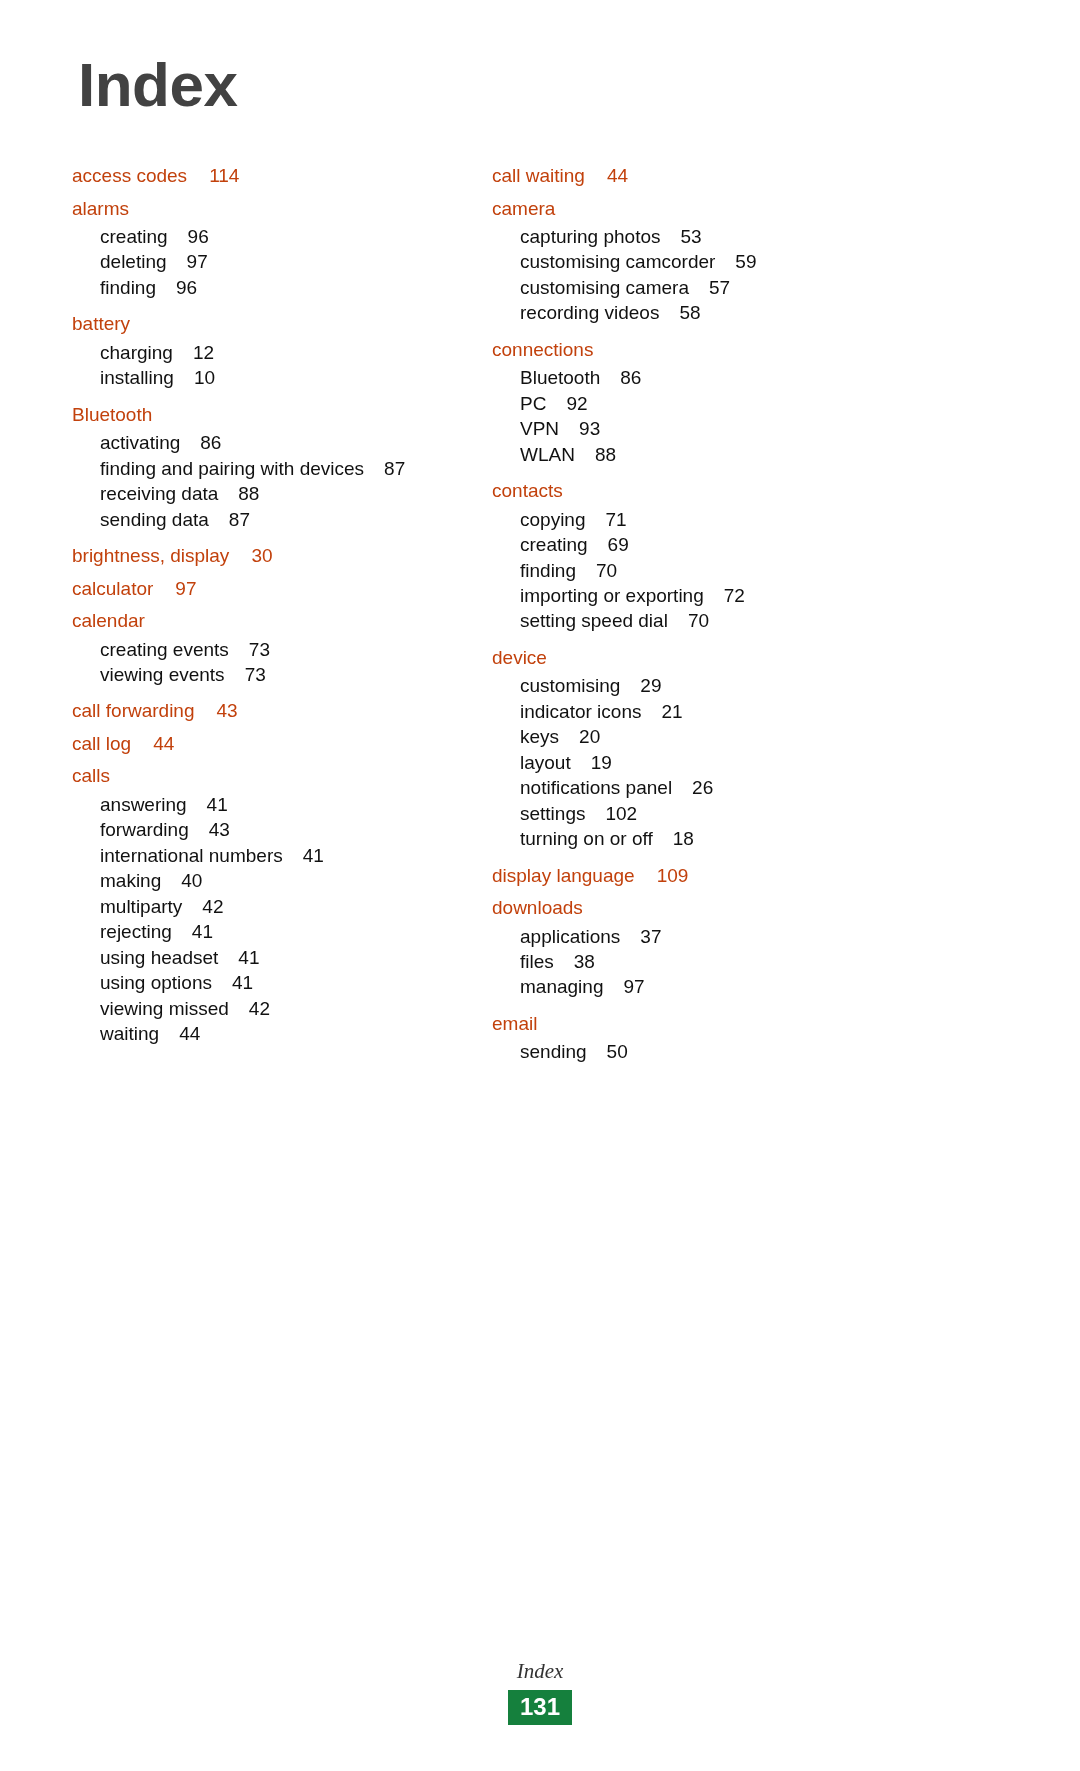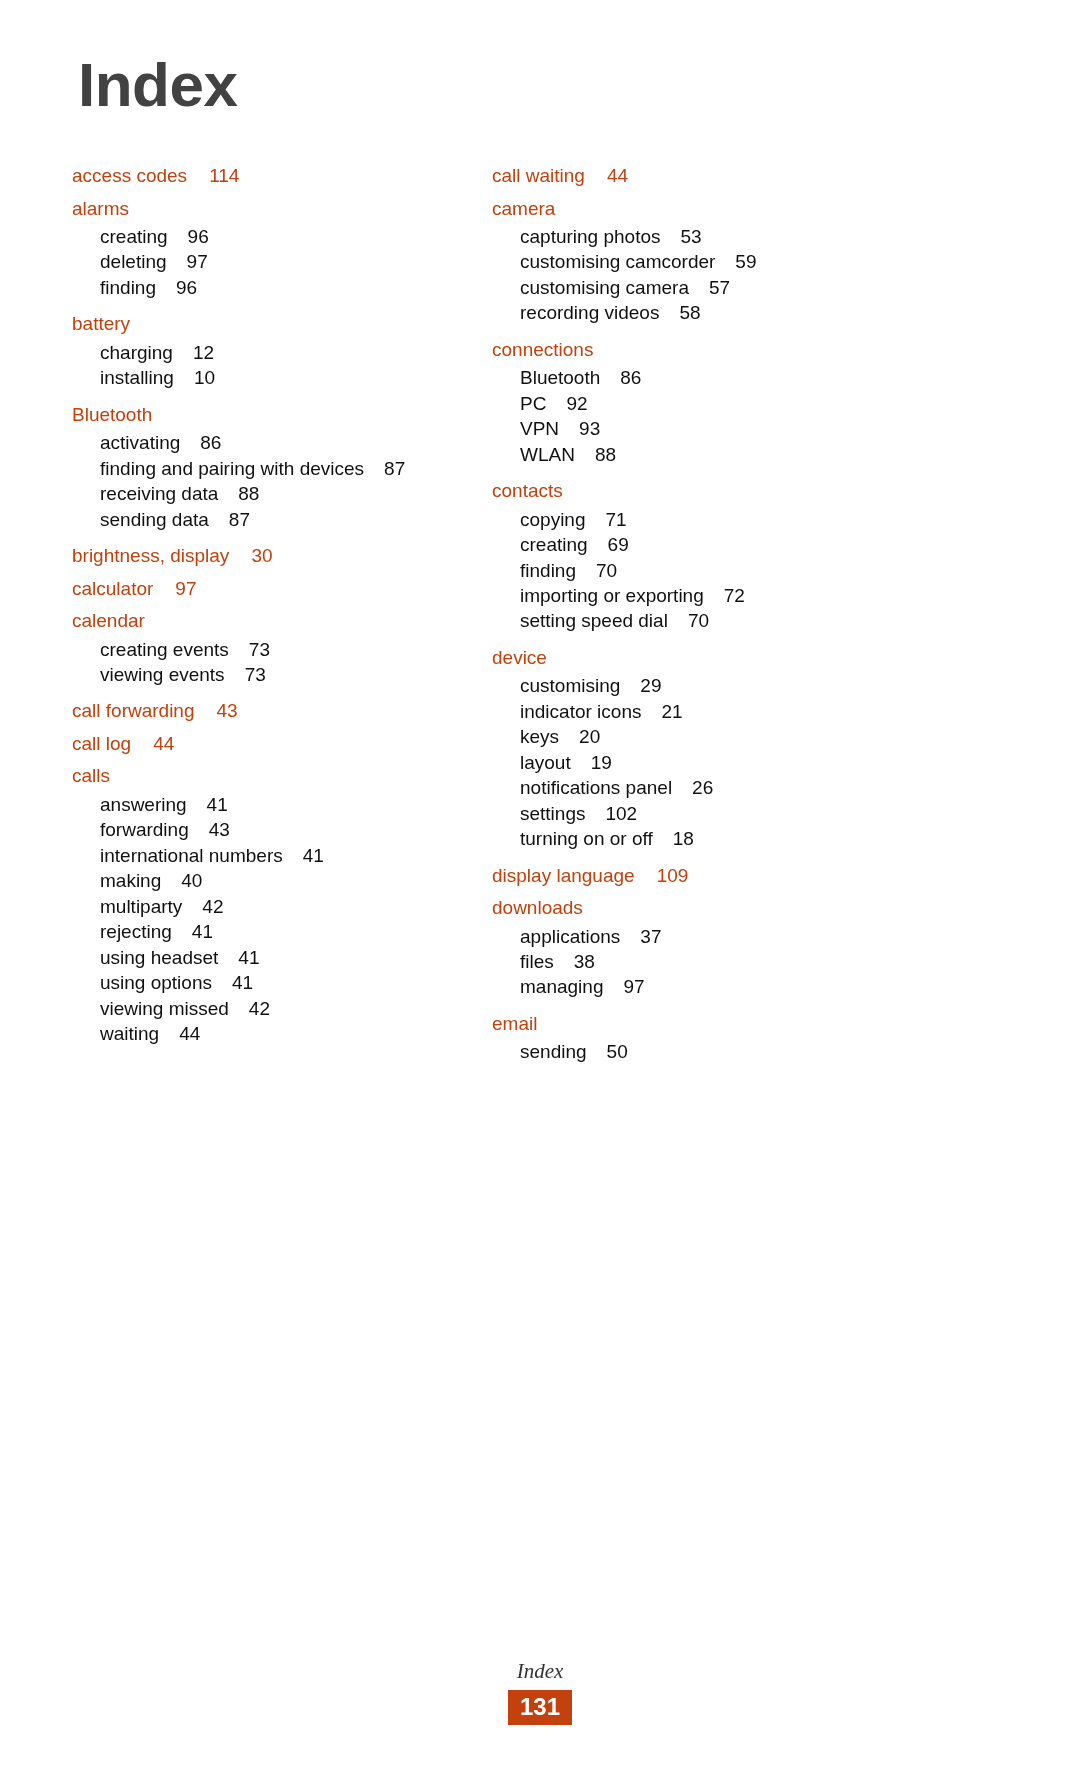--- a/index.html
+++ b/index.html
@@ -80,21 +80,21 @@
   .footer-label {
     font-family:"Liberation Serif", serif;
     font-style:italic;
     font-size:21px;
     color:#333333;
     display:block;
     margin-bottom:6px;
   }
   .footer-pagebox {
     display:inline-block;
-    background:#c2410c;
+    background:#15803d;
     color:#ffffff;
     font-size:24px;
     font-weight:bold;
     padding:3px 12px 4px 12px;
     line-height:1.15;
     min-width:54px;
   }
 </style>
 </head>
 <body>

